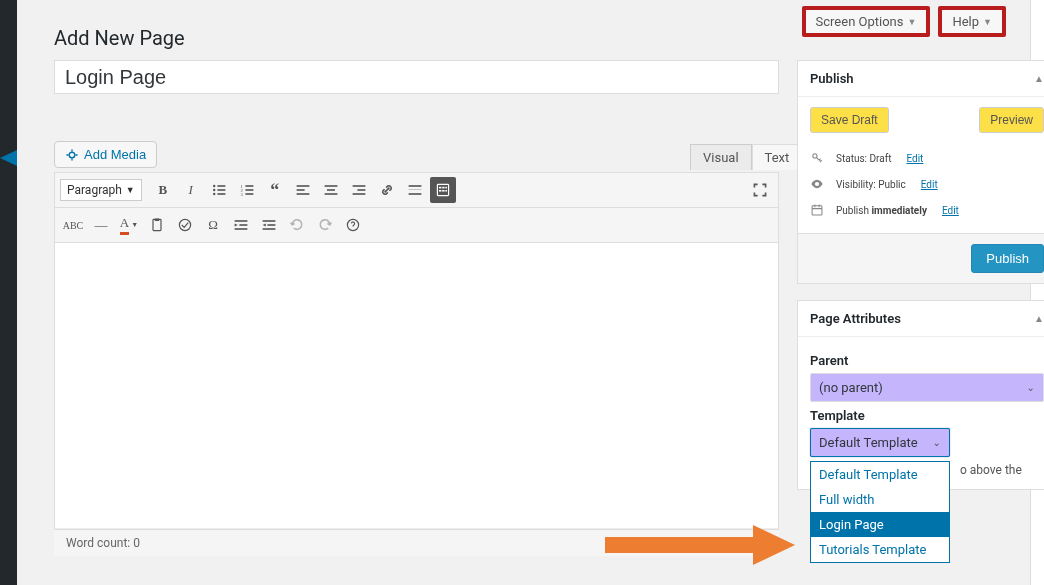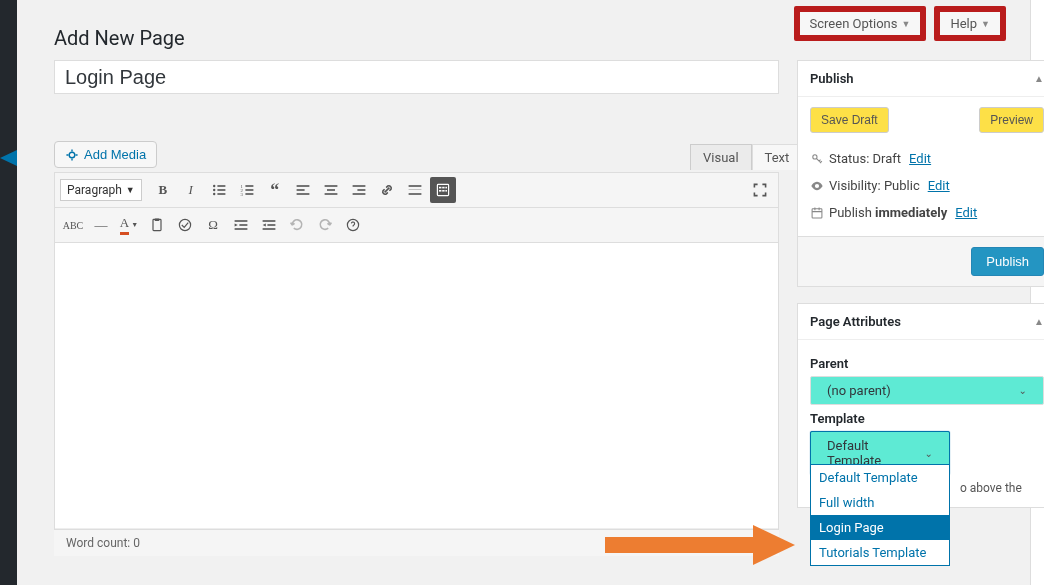--- a/index.html
+++ b/index.html
@@ -3,21 +3,21 @@
 <meta charset="utf-8">
 <style>
 * { box-sizing: border-box; margin: 0; padding: 0; }
 body { font-family: -apple-system, BlinkMacSystemFont, "Segoe UI", Roboto, sans-serif; font-size: 13px; color: #444; background: #f1f1f1; overflow: hidden; }
 .viewport { width: 1044px; height: 585px; position: relative; background: #f1f1f1; }
 .leftbar { position: absolute; left: 0; top: 0; width: 17px; height: 585px; background: #23282d; }
 .leftbar-arrow { position: absolute; left: 0; top: 148px; width: 17px; height: 20px; }
 .content { position: absolute; left: 17px; top: 0; right: 14px; height: 585px; padding: 0; }
 .right-shadow { position: absolute; right: 0; top: 0; width: 14px; height: 585px; background: #fff; border-left: 1px solid #ddd; }
 .topright { position: absolute; right: 24px; top: 6px; display: flex; gap: 8px; }
-.top-btn { background: #f7f7f7; border: 6px solid #b91c1c; padding: 4px 10px; font-size: 13px; color: #555; cursor: pointer; border-radius: 2px; display: flex; align-items: center; gap: 4px; }
+.top-btn { background: #f7f7f7; border: 4px solid #b91c1c; padding: 4px 10px; font-size: 13px; color: #555; cursor: pointer; border-radius: 2px; display: flex; align-items: center; gap: 4px; }
 .top-btn .tri { font-size: 9px; color: #888; }
 .page-title { position: absolute; left: 37px; top: 26px; font-size: 20px; font-weight: 400; color: #23282d; }
 .title-input { position: absolute; left: 37px; top: 60px; width: 725px; height: 34px; border: 1px solid #ddd; background: #fff; font-size: 20px; padding: 3px 10px; color: #32373c; }
 .addmedia-btn { position: absolute; left: 37px; top: 141px; border: 1px solid #ccc; background: #f7f7f7; color: #0073aa; padding: 5px 10px; font-size: 13px; cursor: pointer; border-radius: 4px; display: flex; align-items: center; gap: 5px; }
 .addmedia-btn svg { width: 14px; height: 14px; }
 .editor-tabs { position: absolute; left: 673px; top: 144px; display: flex; }
 .ed-tab { border: 1px solid #ddd; border-bottom: none; background: #f7f7f7; padding: 5px 12px; font-size: 13px; color: #555; cursor: pointer; }
 .ed-tab.active { background: #ebebeb; border-color: #ccc; }
 .editor-box { position: absolute; left: 37px; top: 172px; width: 725px; border: 1px solid #ddd; background: #fff; }
 .toolbar-row { border-bottom: 1px solid #ddd; padding: 4px 5px; display: flex; align-items: center; gap: 2px; background: #f5f5f5; }
@@ -30,27 +30,27 @@
 .editor-path { border-top: 1px solid #eee; padding: 4px 12px; font-size: 12px; color: #666; background: #fff; }
 .editor-footer { position: absolute; left: 37px; top: 529px; width: 725px; display: flex; justify-content: space-between; align-items: center; border-top: 1px solid #ddd; padding: 6px 12px; font-size: 12px; color: #666; background: #f5f5f5; }
 .sidebar { position: absolute; left: 780px; top: 60px; width: 260px; display: flex; flex-direction: column; gap: 16px; }
 .metabox { border: 1px solid #ddd; background: #fff; }
 .metabox-header { padding: 10px 12px; border-bottom: 1px solid #eee; display: flex; justify-content: space-between; align-items: center; }
 .metabox-header h3 { font-size: 13px; font-weight: 600; color: #23282d; }
 .metabox-header .collapse { font-size: 10px; color: #888; cursor: pointer; }
 .metabox-body { padding: 10px 12px; }
 .pub-actions { display: flex; justify-content: space-between; margin-bottom: 12px; }
 .wp-btn { border: 1px solid #ccc; background: #fde047; padding: 5px 10px; font-size: 12px; color: #555; cursor: pointer; border-radius: 3px; }
-.pub-line { display: flex; align-items: center; gap: 5px; padding: 6px 0; font-size: 13px; color: #444; }
+.pub-line { display: flex; align-items: center; gap: 12px; padding: 6px 0; font-size: 10px; color: #444; }
 .pub-line svg { width: 14px; height: 14px; color: #888; flex-shrink: 0; }
 .pub-line a { color: #0073aa; text-decoration: underline; margin-left: 3px; }
 .publish-footer { border-top: 1px solid #ddd; padding: 10px 12px; display: flex; justify-content: flex-end; background: #f5f5f5; }
 .publish-btn { background: #0085ba; border: 1px solid #0073aa; color: #fff; padding: 6px 14px; font-size: 13px; border-radius: 3px; cursor: pointer; opacity: 0.85; }
 .attr-label { font-size: 13px; color: #23282d; margin: 6px 0 5px; font-weight: 600; }
-.attr-select { width: 100%; border: 1px solid #ddd; background: #5eead4; padding: 6px 16px; font-size: 13px; color: #32373c; display: flex; justify-content: space-between; align-items: center; cursor: pointer; border-radius: 2px; }
+.attr-select { width: 100%; border: 1px solid #ddd; background: #c4b5fd; padding: 6px 8px; font-size: 13px; color: #32373c; display: flex; justify-content: space-between; align-items: center; cursor: pointer; border-radius: 2px; }
 .attr-select.focused { border: 1px solid #0073aa; box-shadow: 0 0 1px #0073aa; }
 .attr-select .chev { font-size: 10px; color: #555; }
 .dropdown-wrap { position: relative; }
 .dropdown { position: absolute; top: 33px; left: 0; width: 140px; border: 1px solid #0073aa; background: #fff; z-index: 100; }
 .dropdown-item { padding: 5px 8px; font-size: 13px; color: #0073aa; cursor: pointer; }
 .dropdown-item.selected { background: #0073aa; color: #fff; }
 .behind-text { font-size: 12px; color: #555; padding: 4px 0 0 150px; line-height: 1.5; }
 .arrow-annotation { position: absolute; left: 605px; top: 525px; width: 190px; height: 40px; z-index: 200; pointer-events: none; }
 .arrow-body { position: absolute; left: 0; top: 12px; width: 150px; height: 16px; background: #ed7d31; }
 .arrow-head { position: absolute; left: 148px; top: 0; width: 0; height: 0; border-left: 42px solid #ed7d31; border-top: 20px solid transparent; border-bottom: 20px solid transparent; }

